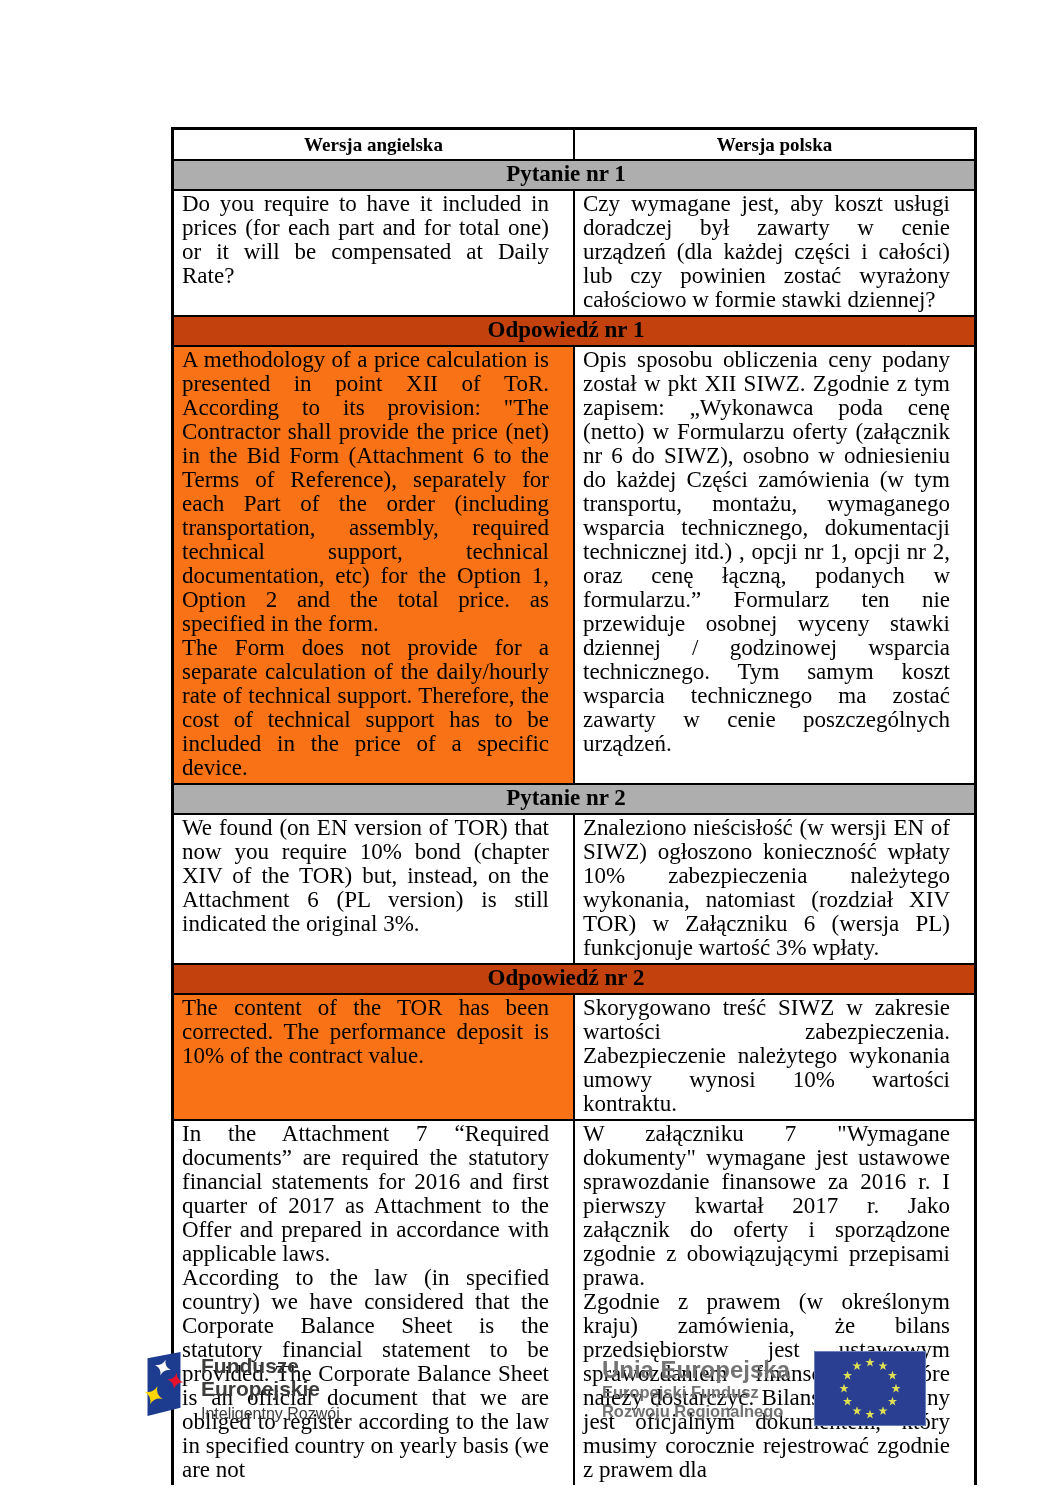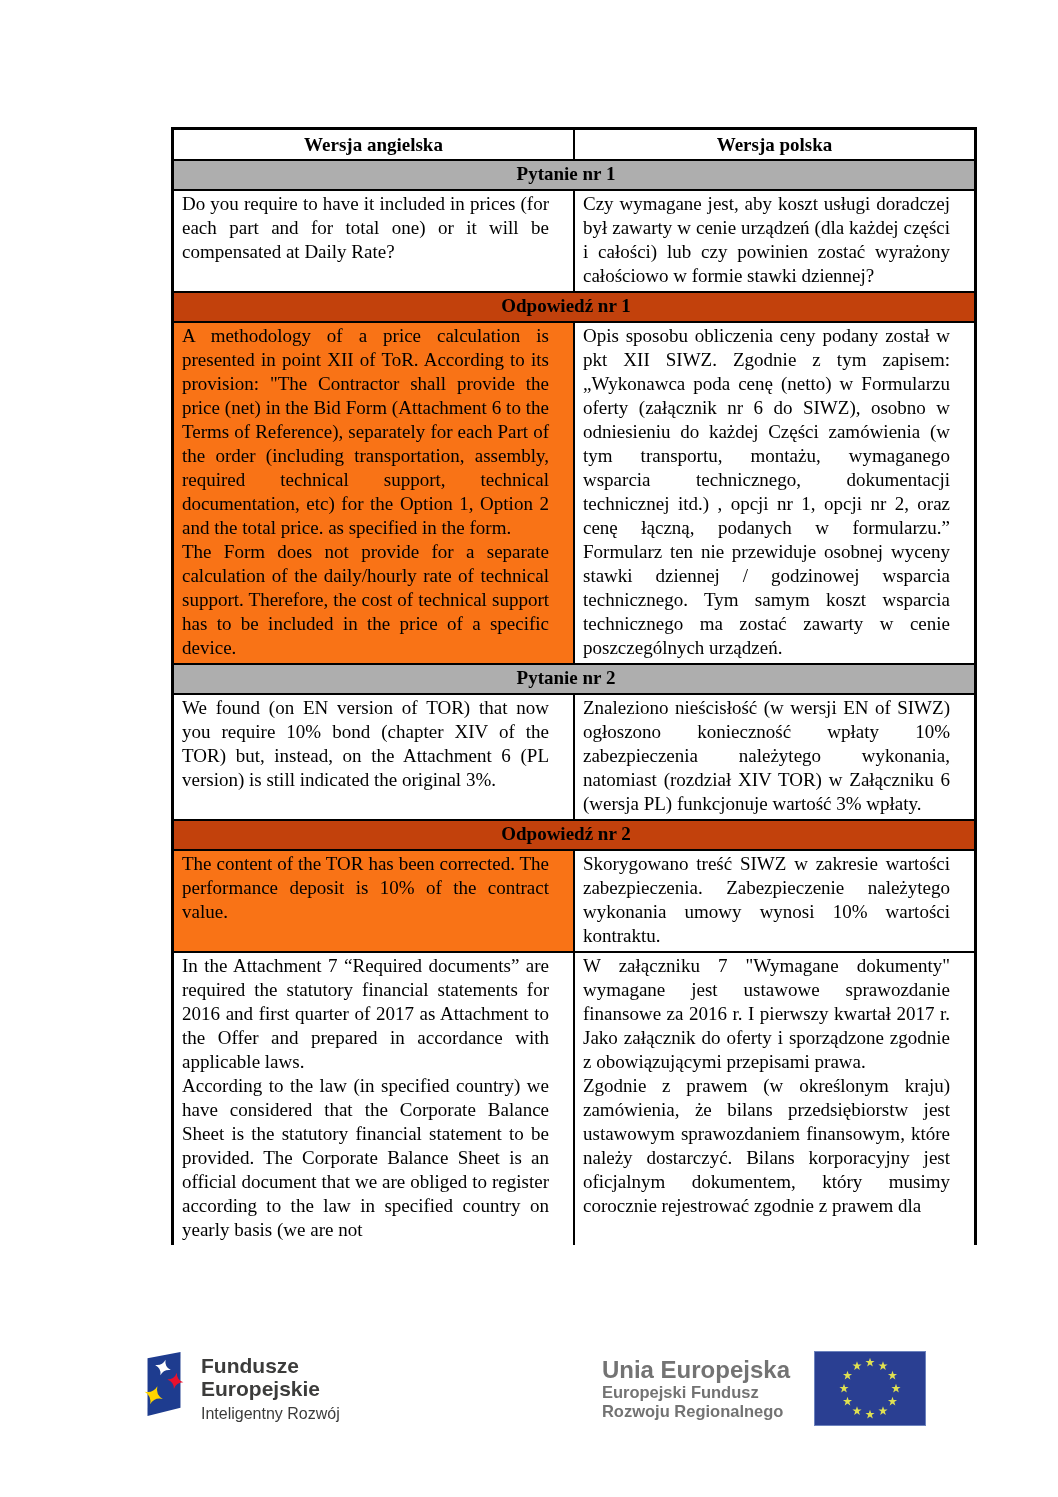--- a/index.html
+++ b/index.html
@@ -13,21 +13,21 @@
 
   
   table.qa {
     position:absolute; left:127px; top:127px; width:806px;
     border-collapse:collapse; table-layout:fixed;
     border:3px solid #000; border-bottom:none;margin-left:44px;
   }
   table.qa th, table.qa td {
     border:2px solid #000;
     vertical-align:top;
-    font-size:19px; line-height:24px;
+    font-size:23px; line-height:24px;
     padding:1px 24px 3px 8px;
   }
   table.qa th {
     font-size:19px; font-weight:bold; text-align:center;
     padding:2px 4px; line-height:25px;
   }
   td.band {
     background:#aeaeae; text-align:center; font-weight:bold;
     font-size:19px; line-height:26px; padding:1px 4px;
   }

